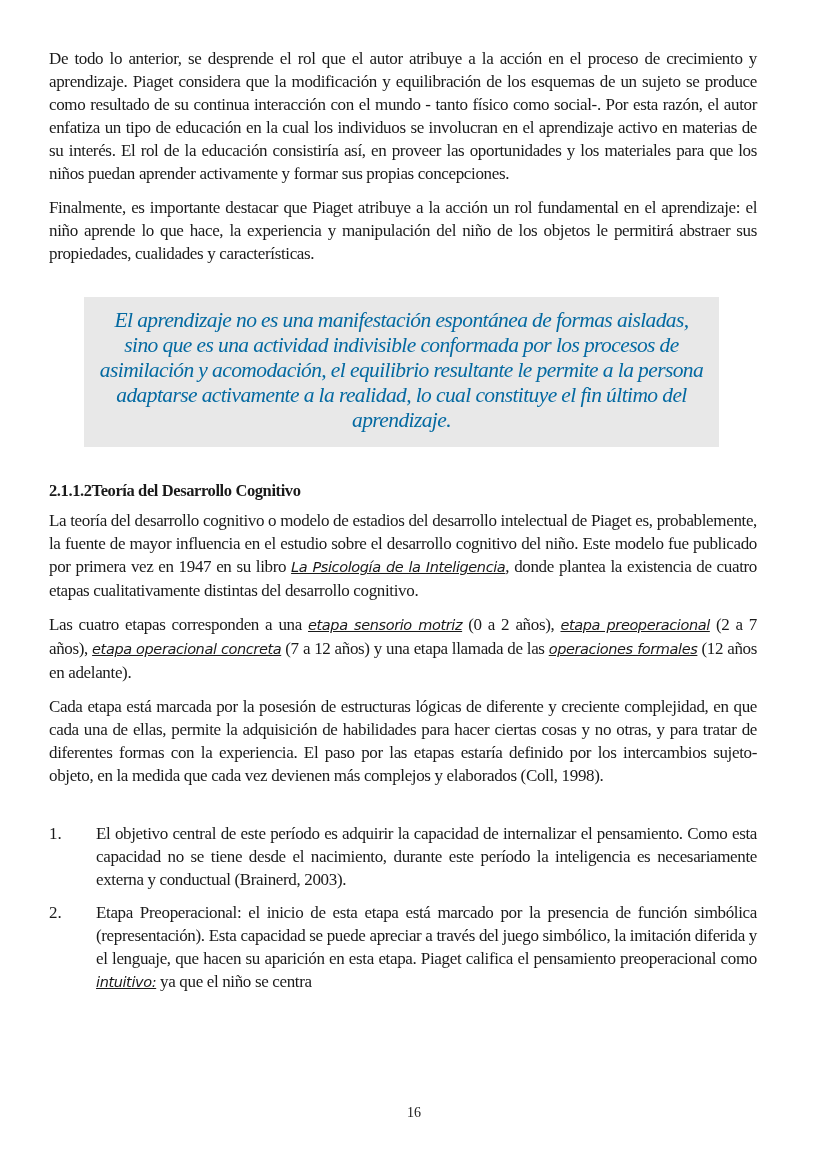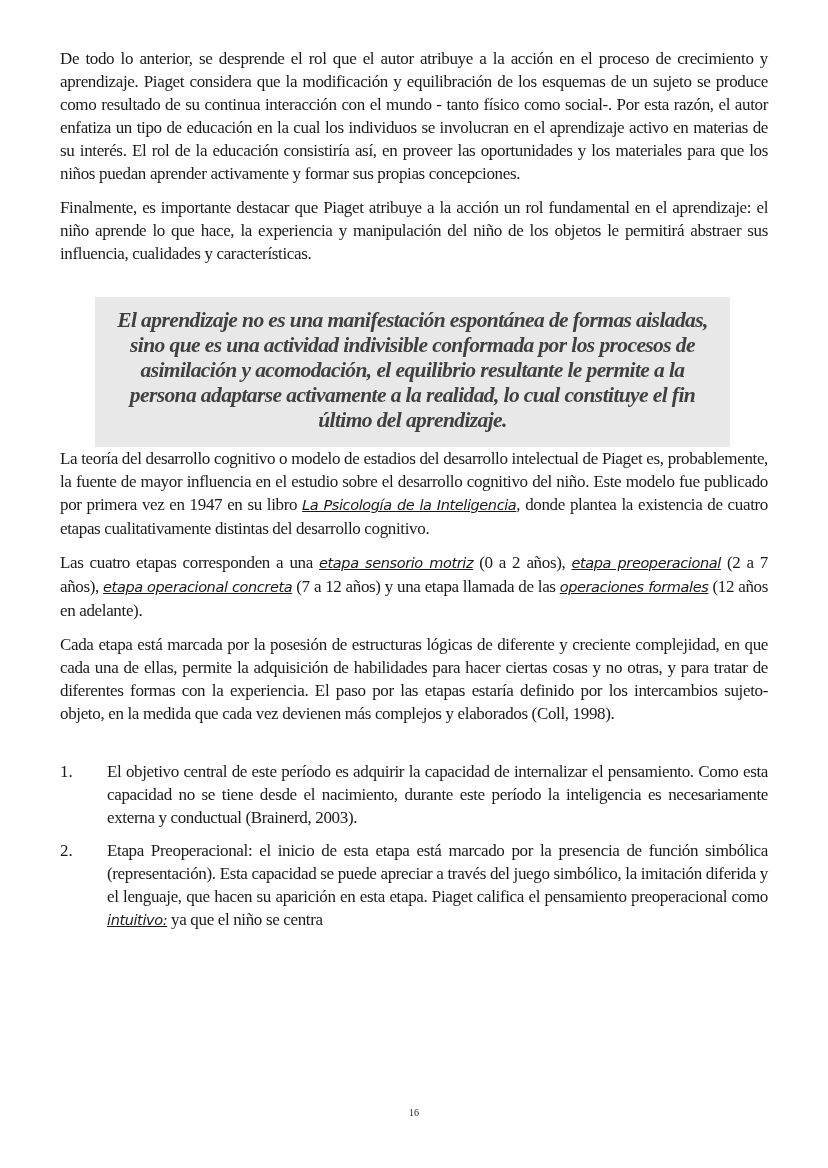--- a/index.html
+++ b/index.html
@@ -10,21 +10,21 @@
   body {
     width: 828px;
     height: 1168px;
     position: relative;
     overflow: hidden;
     color: #1a1a1a;
     font-family: "Liberation Serif", "DejaVu Serif", serif;
   }
   .page {
     position: absolute;
-    left: 60px;
+    left: 49px;
     top: 47px;
     width: 708px;
   }
   p {
     margin: 0;
     font-size: 17px;
     line-height: 23px;
     text-align: justify;
     letter-spacing: -0.35px;
     word-spacing: 0px;
@@ -41,26 +41,26 @@
     margin: 32px 0 0 35px;
     width: 635px;
     height: 150px;
     background: #e8e8e8;
     box-sizing: border-box;
     padding: 11px 14px 0 14px;
     text-align: center;
   }
   .quote-box p {
     text-align: center;
-    font-weight: bold;
+    font-weight: normal;
     font-style: italic;
     font-size: 21.5px;
     line-height: 25px;
     letter-spacing: -0.6px;
-    color: #404040;
+    color: #0369a1;
   }
   .heading {
     margin-top: 33px;
     margin-bottom: 7px;
     font-weight: bold;
     font-size: 16.5px;
     line-height: 22px;
     letter-spacing: -0.4px;
   }
   .list {
@@ -81,37 +81,38 @@
   }
   .list-body p + p {
     margin-top: 11px;
   }
   .page-number {
     position: absolute;
     left: 0;
     width: 828px;
     top: 1104px;
     text-align: center;
-    font-size: 10px;
+    font-size: 14px;
     line-height: 18px;
   }
 </style>
 </head>
 <body>
 
 <div class="page">
 
   <p class="para">De todo lo anterior, se desprende el rol que el autor atribuye a la acción en el proceso de crecimiento y aprendizaje. Piaget considera que la modificación y equilibración de los esquemas de un sujeto se produce como resultado de su continua interacción con el mundo - tanto físico como social-. Por esta razón, el autor enfatiza un tipo de educación en la cual los individuos se involucran en el aprendizaje activo en materias de su interés. El rol de la educación consistiría así, en proveer las oportunidades y los materiales para que los niños puedan aprender activamente y formar sus propias concepciones.</p>
 
-  <p class="para">Finalmente, es importante destacar que Piaget atribuye a la acción un rol fundamental en el aprendizaje: el niño aprende lo que hace, la experiencia y manipulación del niño de los objetos le permitirá abstraer sus influencia, cualidades y características.</p>
+  <p class="para">Finalmente, es importante destacar que Piaget atribuye a la acción un rol fundamental en el aprendizaje: el niño aprende lo que hace, la experiencia y manipulación del niño de los objetos le permitirá abstraer sus propiedades, cualidades y características.</p>
 
   <div class="quote-box">
     <p>El aprendizaje no es una manifestación espontánea de formas aisladas, sino que es una actividad indivisible conformada por los procesos de asimilación y acomodación, el equilibrio resultante le permite a la persona adaptarse activamente a la realidad, lo cual constituye el fin último del aprendizaje.</p>
   </div>
 
+  <div class="heading">2.1.1.2Teoría del Desarrollo Cognitivo</div>
 
   <p class="para"><span>La teoría del desarrollo cognitivo o modelo de estadios del desarrollo intelectual de Piaget es, probablemente, la fuente de mayor influencia en el estudio sobre el desarrollo cognitivo del niño. Este modelo fue publicado por primera vez en 1947 en su libro </span><span class="sans-it">La Psicología de la Inteligencia</span><span>, donde plantea la existencia de cuatro etapas cualitativamente distintas del desarrollo cognitivo.</span></p>
 
   <p class="para"><span>Las cuatro etapas corresponden a una </span><span class="sans-it">etapa sensorio motriz</span><span> (0 a 2 años), </span><span class="sans-it">etapa preoperacional</span><span> (2 a 7 años), </span><span class="sans-it">etapa operacional concreta</span><span> (7 a 12 años) y una etapa llamada de las </span><span class="sans-it">operaciones formales</span><span> (12 años en adelante).</span></p>
 
   <p class="para">Cada etapa está marcada por la posesión de estructuras lógicas de diferente y creciente complejidad, en que cada una de ellas, permite la adquisición de habilidades para hacer ciertas cosas y no otras, y para tratar de diferentes formas con la experiencia. El paso por las etapas estaría definido por los intercambios sujeto-objeto, en la medida que cada vez devienen más complejos y elaborados (Coll, 1998).</p>
 
   <div class="list">
     <div class="list-item">
       <div class="list-num">1.</div>

